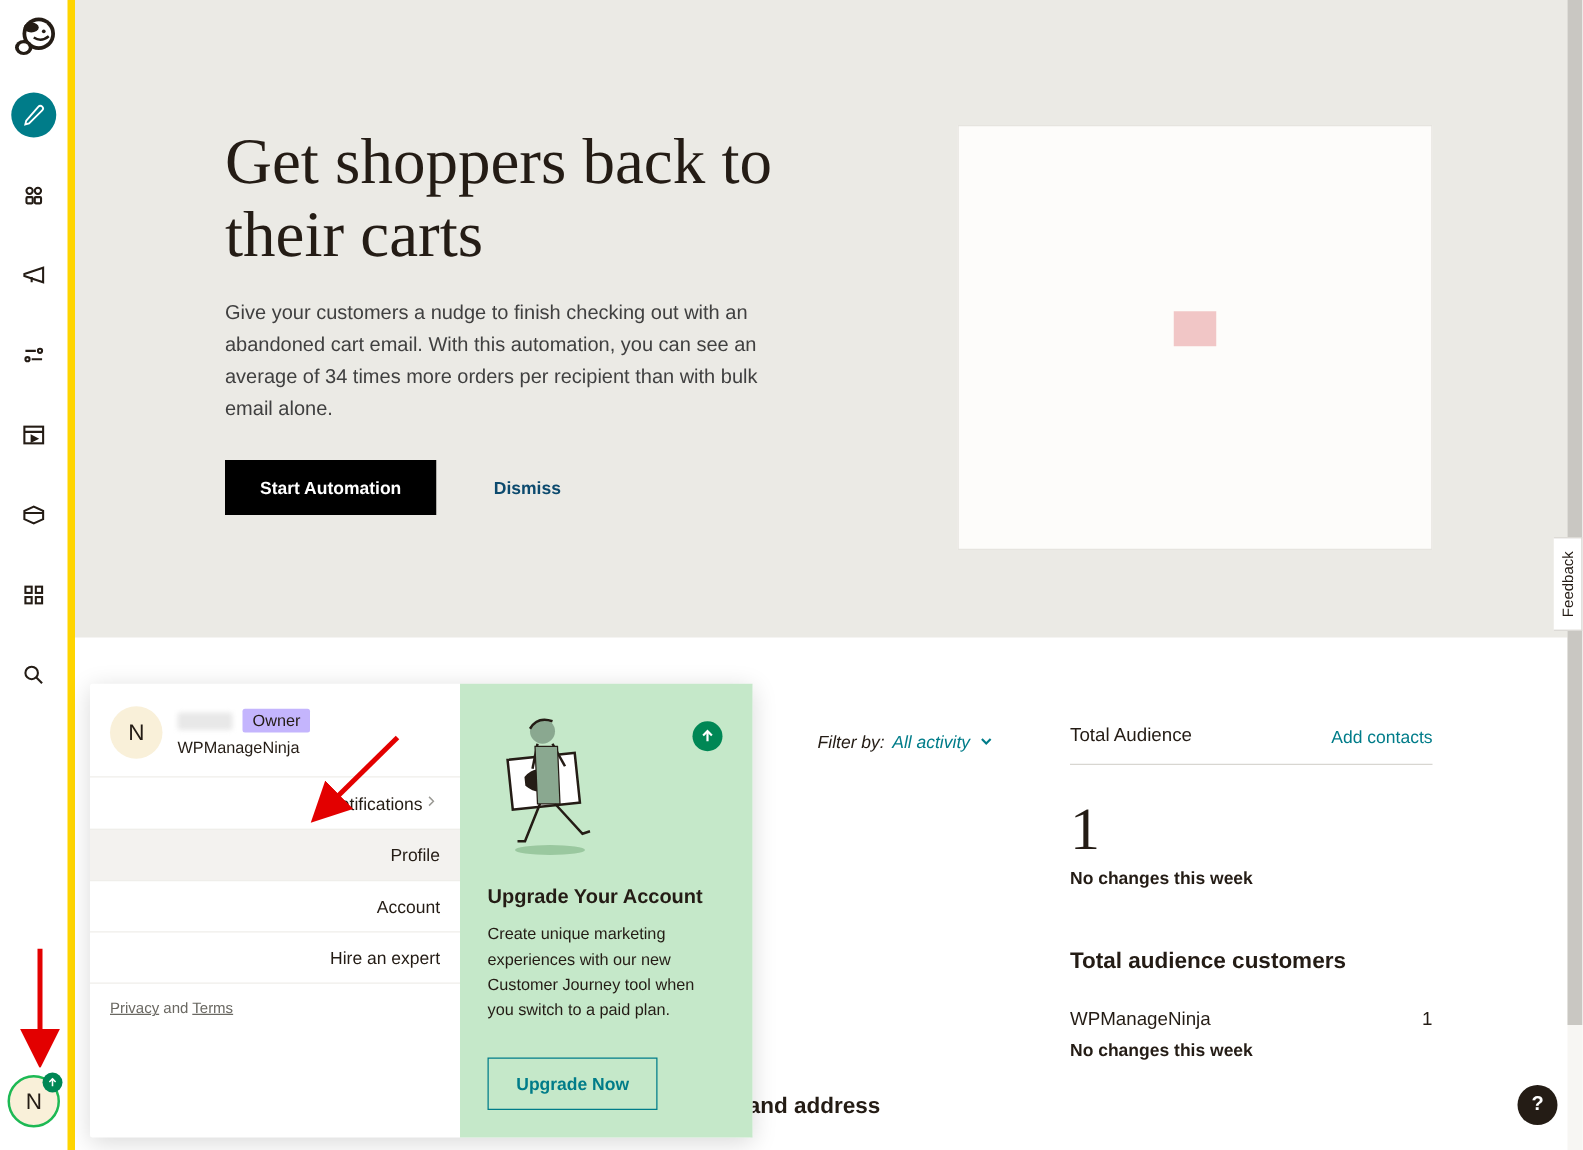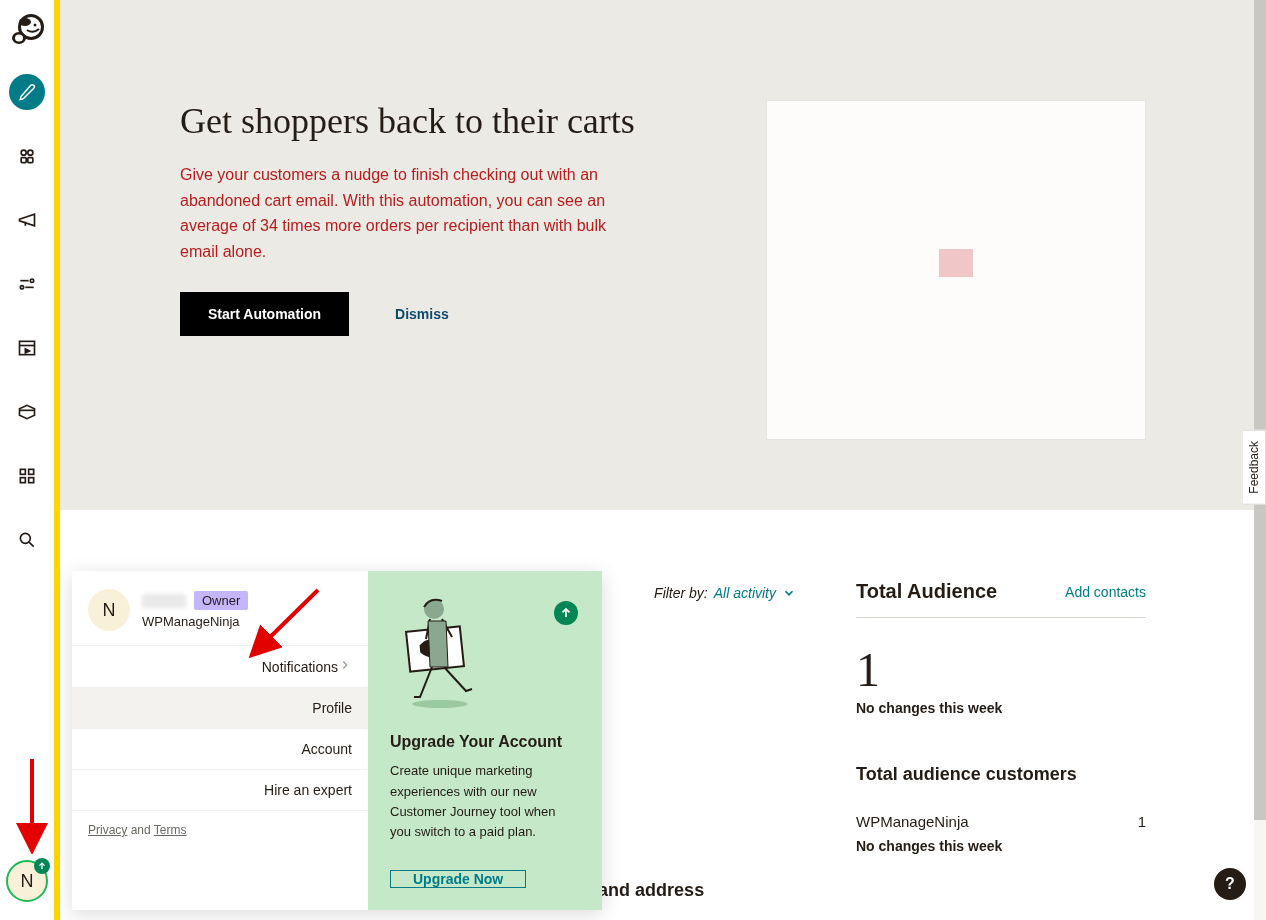--- a/index.html
+++ b/index.html
@@ -80,29 +80,29 @@
     background: #ebeae5;
     padding: 100px 120px 70px 120px;
     display: flex;
     gap: 40px;
   }
   .hero-left {
     flex: 0 0 500px;
   }
   .hero-title {
     font-family: Georgia, "Times New Roman", serif;
-    font-size: 36px;
+    font-size: 52px;
     font-weight: 400;
     margin: 0 0 20px 0;
     color: #241c15;
   }
   .hero-desc {
     font-size: 16px;
     line-height: 1.6;
-    color: #b91c1c;
+    color: #404040;
     margin-bottom: 28px;
     max-width: 450px;
   }
   .hero-actions {
     display: flex;
     align-items: center;
     gap: 40px;
   }
   .btn-primary {
     background: #000000;
@@ -179,22 +179,22 @@
   .lower-right {
     flex: 0 0 290px;
   }
   .audience-header {
     display: flex;
     justify-content: space-between;
     align-items: center;
     margin-bottom: 14px;
   }
   .audience-title {
-    font-size: 20px;
-    font-weight: 700;
+    font-size: 15px;
+    font-weight: 400;
   }
   .add-contacts {
     color: #007c89;
     font-size: 14px;
     font-weight: 500;
     cursor: pointer;
   }
   .audience-divider {
     border: none;
     border-top: 1px solid #d8d6d1;
@@ -332,21 +332,21 @@
   }
   .upgrade-desc {
     font-size: 13px;
     line-height: 1.55;
     margin-bottom: 28px;
   }
   .upgrade-btn {
     border: 1px solid #007c89;
     color: #007c89;
     background: transparent;
-    padding: 0 22px;
+    padding: 12px 22px;
     font-size: 14px;
     font-weight: 600;
     cursor: pointer;
   }
 
   
   .feedback-tab {
     position: absolute;
     right: 0;
     top: 430px;

